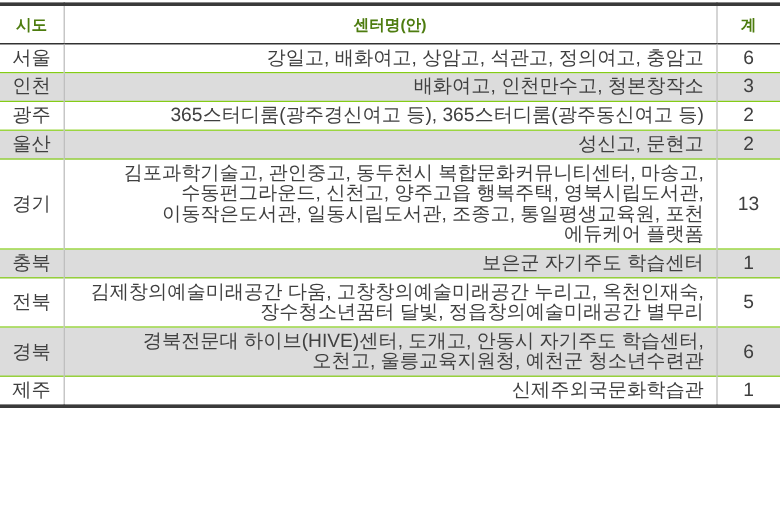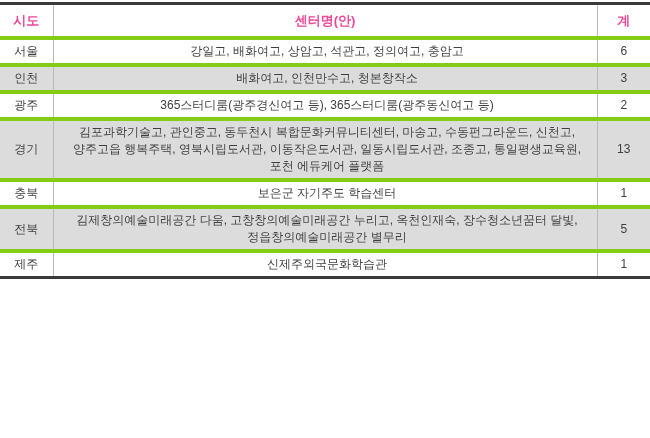--- a/index.html
+++ b/index.html
@@ -21,42 +21,42 @@
     border-top: 3px solid #3a3a3a;
     border-bottom: 3px solid #3a3a3a;
   }
   col.col-region { width: 53px; }
   col.col-centers { width: 544px; }
   col.col-total { width: 53px; }
 
   th {
     font-size: 13px;
     font-weight: bold;
-    color: #ec4899;
+    color: #4d7c0f;
     text-align: center;
     padding: 7px 2px 6px 2px;
     border-bottom: 1px solid #000000;
     background: #ffffff;
   }
   td {
-    font-size: 12px;
+    font-size: 16px;
     color: #3f3f3f;
     padding: 3px 6px 3px 6px;
-    border-top: 4px solid #84cc16;
+    border-top: 1px solid #84cc16;
     vertical-align: middle;
     line-height: 17px;
     word-break: keep-all;
   }
   td.region {
     text-align: center;
     padding-left: 2px;
     padding-right: 2px;
   }
   td.centers {
-    text-align: center;
+    text-align: right;
     padding-left: 14px;
     padding-right: 10px;
   }
   td.total {
     text-align: center;
   }
   th + th, td + td {
     border-left: 1px solid #b9b9b9;
   }
   tbody tr:nth-child(even) {
@@ -89,33 +89,43 @@
       <td class="region">인천</td>
       <td class="centers">배화여고, 인천만수고, 청본창작소</td>
       <td class="total">3</td>
     </tr>
     <tr>
       <td class="region">광주</td>
       <td class="centers">365스터디룸(광주경신여고 등), 365스터디룸(광주동신여고 등)</td>
       <td class="total">2</td>
     </tr>
     <tr>
+      <td class="region">울산</td>
+      <td class="centers">성신고, 문현고</td>
+      <td class="total">2</td>
+    </tr>
+    <tr>
       <td class="region">경기</td>
       <td class="centers">김포과학기술고, 관인중고, 동두천시 복합문화커뮤니티센터, 마송고, 수동펀그라운드, 신천고, 양주고읍 행복주택, 영북시립도서관, 이동작은도서관, 일동시립도서관, 조종고, 통일평생교육원, 포천 에듀케어 플랫폼</td>
       <td class="total">13</td>
     </tr>
     <tr>
       <td class="region">충북</td>
       <td class="centers">보은군 자기주도 학습센터</td>
       <td class="total">1</td>
     </tr>
     <tr>
       <td class="region">전북</td>
       <td class="centers">김제창의예술미래공간 다움, 고창창의예술미래공간 누리고, 옥천인재숙, 장수청소년꿈터 달빛, 정읍창의예술미래공간 별무리</td>
       <td class="total">5</td>
     </tr>
     <tr>
+      <td class="region">경북</td>
+      <td class="centers">경북전문대 하이브(HIVE)센터, 도개고, 안동시 자기주도 학습센터, 오천고, 울릉교육지원청, 예천군 청소년수련관</td>
+      <td class="total">6</td>
+    </tr>
+    <tr>
       <td class="region">제주</td>
       <td class="centers">신제주외국문화학습관</td>
       <td class="total">1</td>
     </tr>
   </tbody>
 </table>
 
 </body></html>

